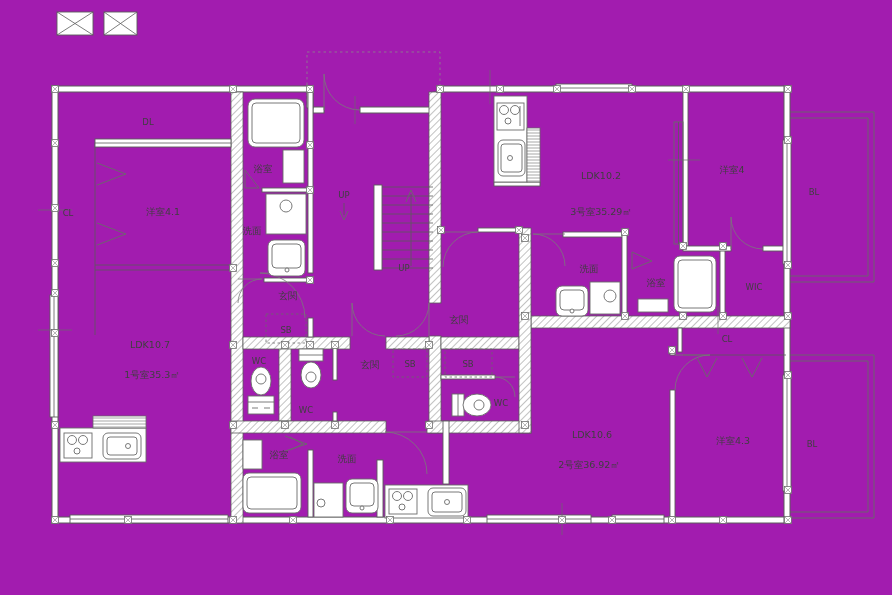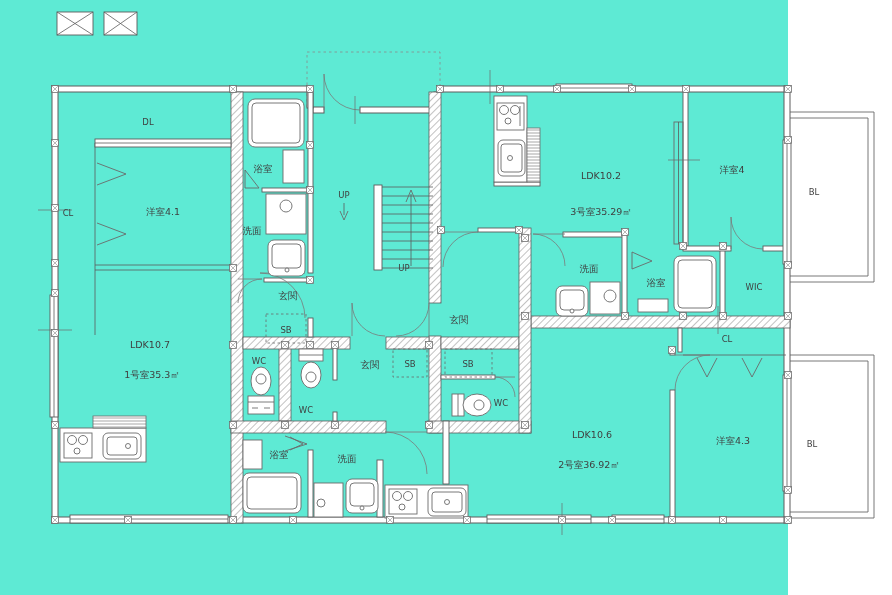--- a/index.html
+++ b/index.html
@@ -1,16 +1,16 @@
 <!DOCTYPE html>
 <html><head>
 <meta charset="utf-8">
 <style>
   html,body{margin:0;padding:0;background:#fff;}
-  .page{width:788px;height:595px;position:relative;background:#5eead4;font-family:"DejaVu Sans",sans-serif;}
+  .page{width:892px;height:595px;position:relative;background:#a21caf;font-family:"DejaVu Sans",sans-serif;}
   svg{display:block;}
   .we{fill:#fff;stroke:#5c5c5c;stroke-width:1;}
   .wh{fill:url(#hatch);stroke:#5c5c5c;stroke-width:.8;}
   .wi{fill:#fff;stroke:#5c5c5c;stroke-width:.9;}
   .ln{stroke:#5c5c5c;stroke-width:.8;fill:none;}
   .fx{stroke:#6a6a6a;stroke-width:.9;fill:#fff;}
   .fxn{stroke:#6a6a6a;stroke-width:.9;fill:none;}
   .dr{stroke:#7a7a7a;stroke-width:.8;fill:none;}
   .sbx{stroke:#6a6a6a;stroke-width:.8;fill:none;stroke-dasharray:2.5 2.5;}
   .dash{stroke:#8a8a8a;stroke-width:.8;fill:none;stroke-dasharray:2.5 3;}

